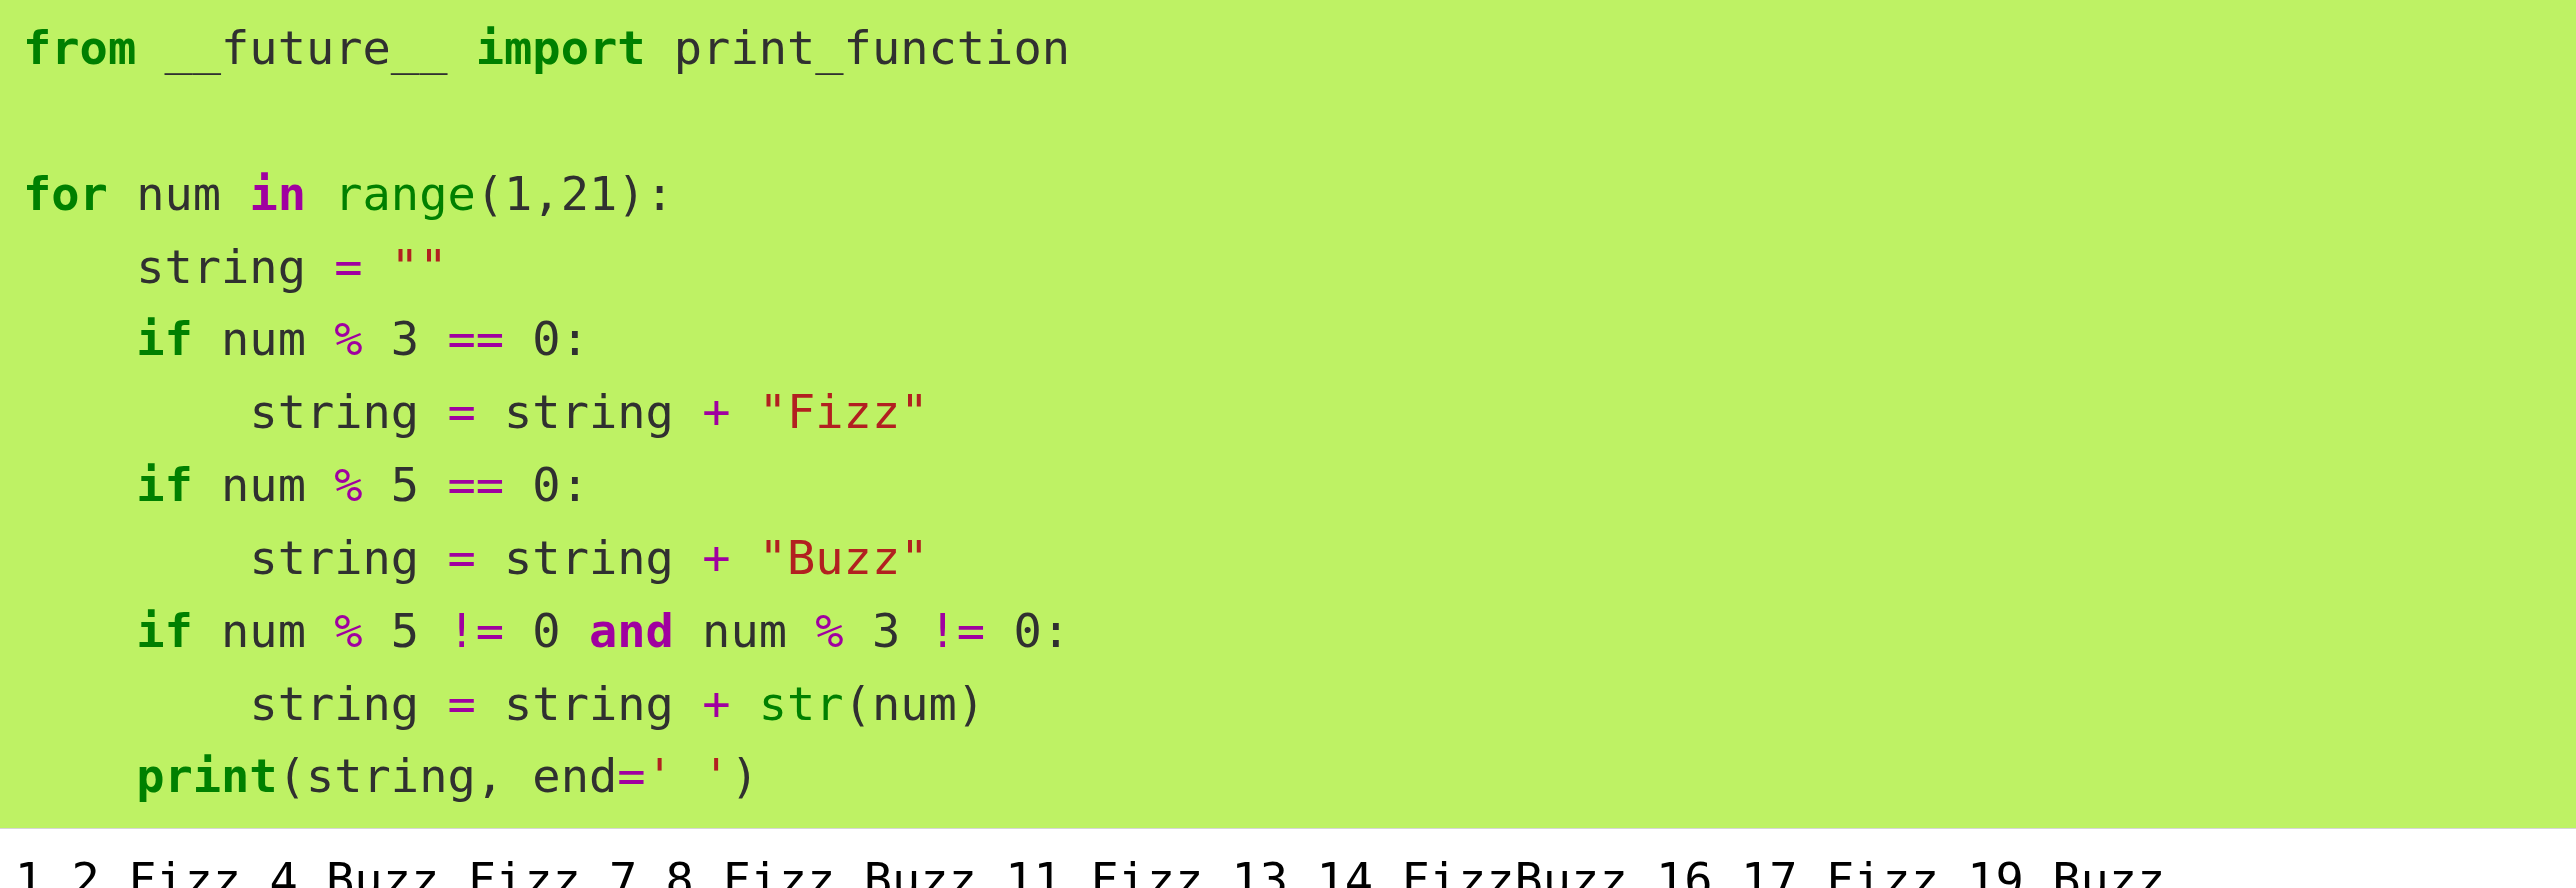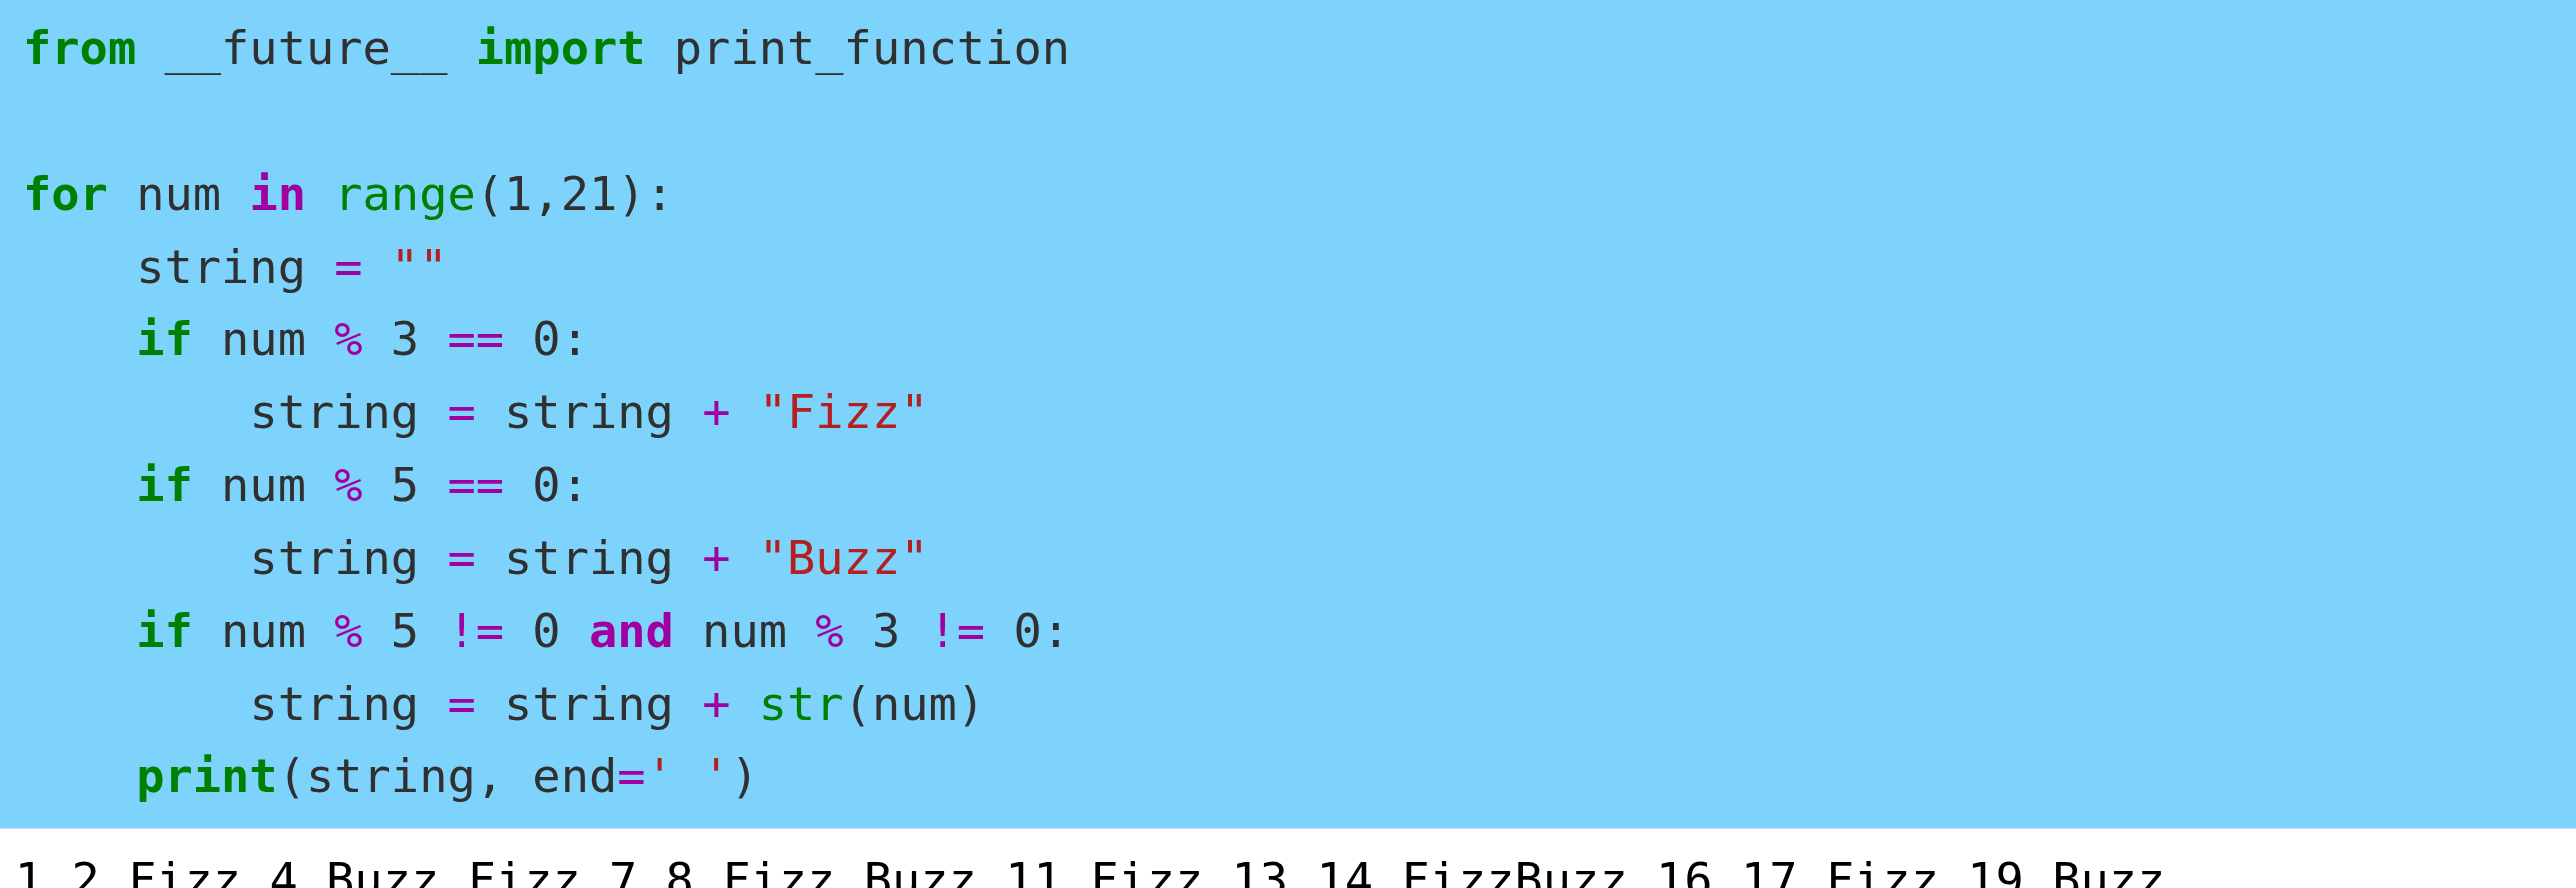--- a/index.html
+++ b/index.html
@@ -9,21 +9,21 @@
     font-family: Menlo, Monaco, Consolas, "DejaVu Sans Mono", "Courier New", monospace;
   }
   .page {
     width: 2576px;
     height: 888px;
     box-sizing: border-box;
     position: relative;
     background: #ffffff;
   }
   .code-cell {
-    background: #7dd3fc;
+    background: #bef264;
     padding: 12px 23px 14.8px 23px;
     box-sizing: border-box;
     border-bottom: 1.3px solid #d6d6d6;
   }
   .code-cell pre,
   .output-cell pre {
     margin: 0;
     font-family: Menlo, Monaco, Consolas, "DejaVu Sans Mono", "Courier New", monospace;
     font-size: 47px;
     line-height: 1.55;

